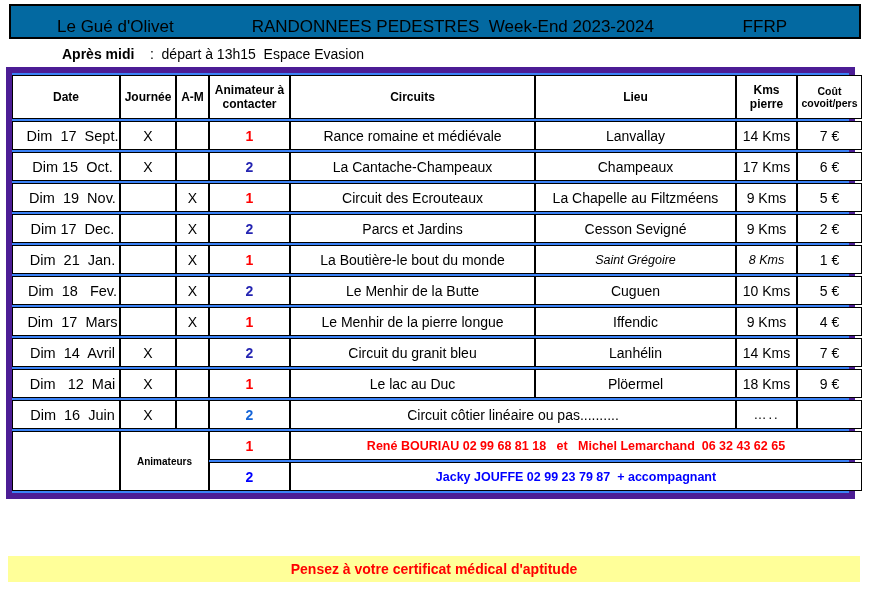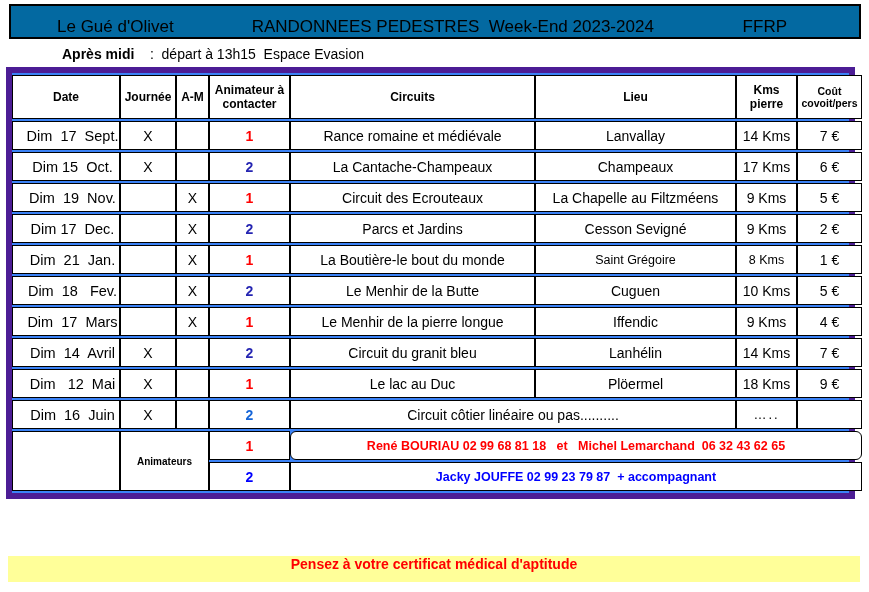--- a/index.html
+++ b/index.html
@@ -69,33 +69,33 @@
   }
   .sched th.th-cout { font-size: 10.5px; line-height: 12px; }
   .sched td { height: 29px; font-size: 14px; }
   .sched td.cell-date {
     text-align: center;
     padding-left: 13px;
     white-space: pre;
     font-size: 14.5px;
   }
   .sched td.cell-num { font-weight: bold; }
-  .sched td.small-txt { font-size: 12.5px; }
+  .sched td.small-txt { font-size: 12.5px; font-style: italic; }
   .sched td.cell-dots { letter-spacing: 2px; font-size: 13px; }
   .sched td.cell-animateurs { font-weight: bold; font-size: 10px; }
   .sched td.cell-contact { font-weight: bold; font-size: 12.5px; white-space: pre; }
 
   
   .banner {
     position: absolute;
     left: 8px; right: 9px;
     top: 556px;
     height: 26px;
     display: flex;
-    align-items: flex-start;
+    align-items: center;
     justify-content: center;
     font-size: 14px;
     font-weight: bold;
   }
 </style>
 </head>
 <body>
 
 <div class="title-bar">
   <span class="title-club">Le Gué d'Olivet</span>
@@ -228,21 +228,21 @@
           <td></td>
           <td class="cell-num" style="color: rgb(21, 101, 216);">2</td>
           <td colspan="2">Circuit côtier linéaire ou pas..........</td>
           <td class="cell-dots">…..</td>
           <td></td>
         </tr>
         <tr>
           <td rowspan="2"></td>
           <td class="cell-animateurs" rowspan="2" colspan="2">Animateurs</td>
           <td class="cell-num" style="color: rgb(255, 0, 0);">1</td>
-          <td class="cell-contact" colspan="4" style="color: rgb(255, 0, 0); border-radius: 6px;">René BOURIAU 02 99 68 81 18   et   Michel Lemarchand  06 32 43 62 65</td>
+          <td class="cell-contact" colspan="4" style="color: rgb(255, 0, 0);">René BOURIAU 02 99 68 81 18   et   Michel Lemarchand  06 32 43 62 65</td>
         </tr>
         <tr>
           <td class="cell-num" style="color: rgb(0, 0, 255);">2</td>
           <td class="cell-contact" colspan="4" style="color: rgb(0, 0, 255);">Jacky JOUFFE 02 99 23 79 87  + accompagnant</td>
         </tr>
       </tbody>
   </table>
 </div>
 
 <div class="banner" style="background: rgb(255, 255, 153); color: rgb(255, 0, 0);">

